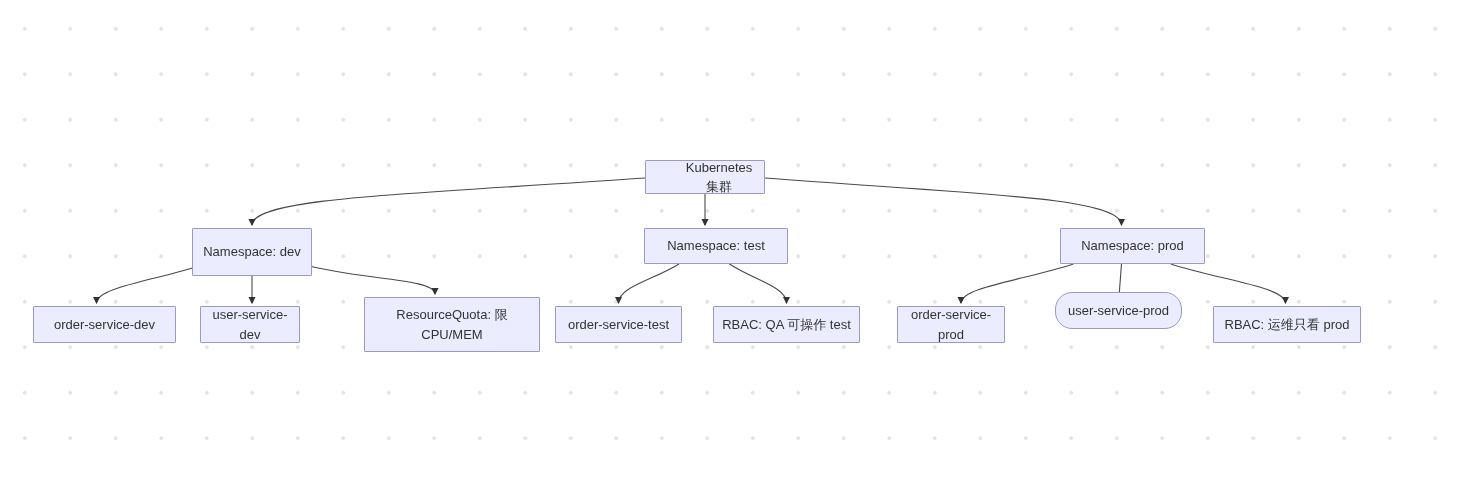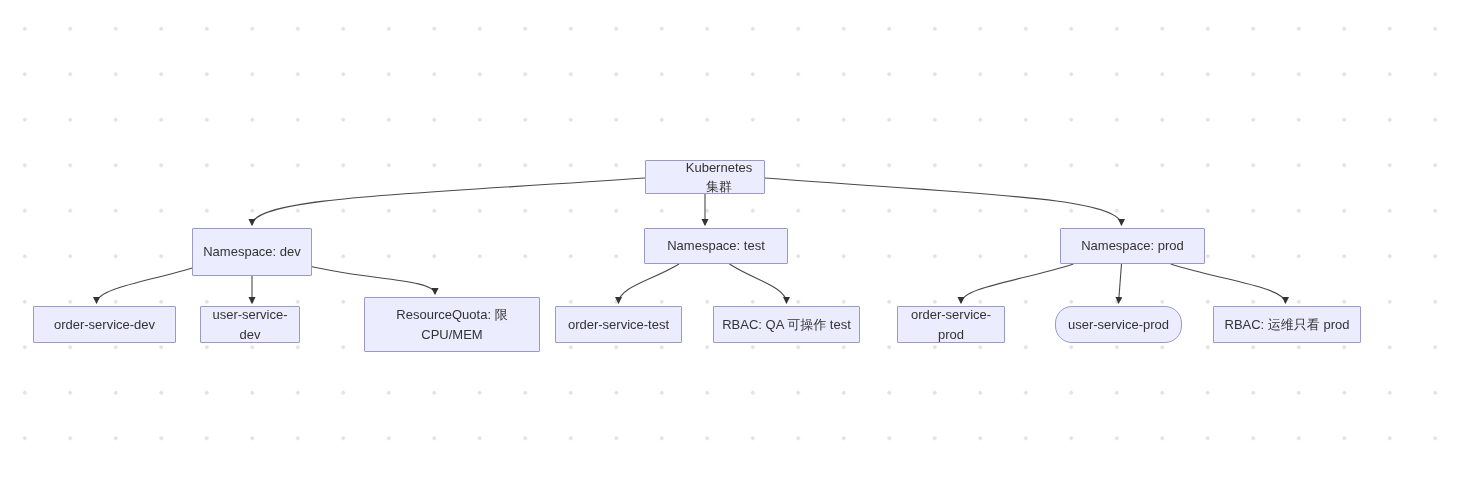--- a/index.html
+++ b/index.html
@@ -111,21 +111,21 @@
       </div>
       <div class="node" style="left: 555px; top: 306px; width: 127px; height: 37px;">
         <span>order-service-test</span>
       </div>
       <div class="node" style="left: 713px; top: 306px; width: 147px; height: 37px;">
         <span>RBAC: QA 可操作 test</span>
       </div>
       <div class="node" style="left: 897px; top: 306px; width: 108px; height: 37px;">
         <span>order-service-prod</span>
       </div>
-      <div class="node" style="left: 1055px; top: 306px; width: 127px; height: 37px; border-radius: 17px;">
+      <div class="node" style="left: 1055px; top: 292px; width: 127px; height: 37px; border-radius: 17px;">
         <span>user-service-prod</span>
       </div>
       <div class="node" style="left: 1213px; top: 306px; width: 148px; height: 37px;">
         <span>RBAC: 运维只看 prod</span>
       </div>
     </div>
 
 </div>
 
 </body></html>

